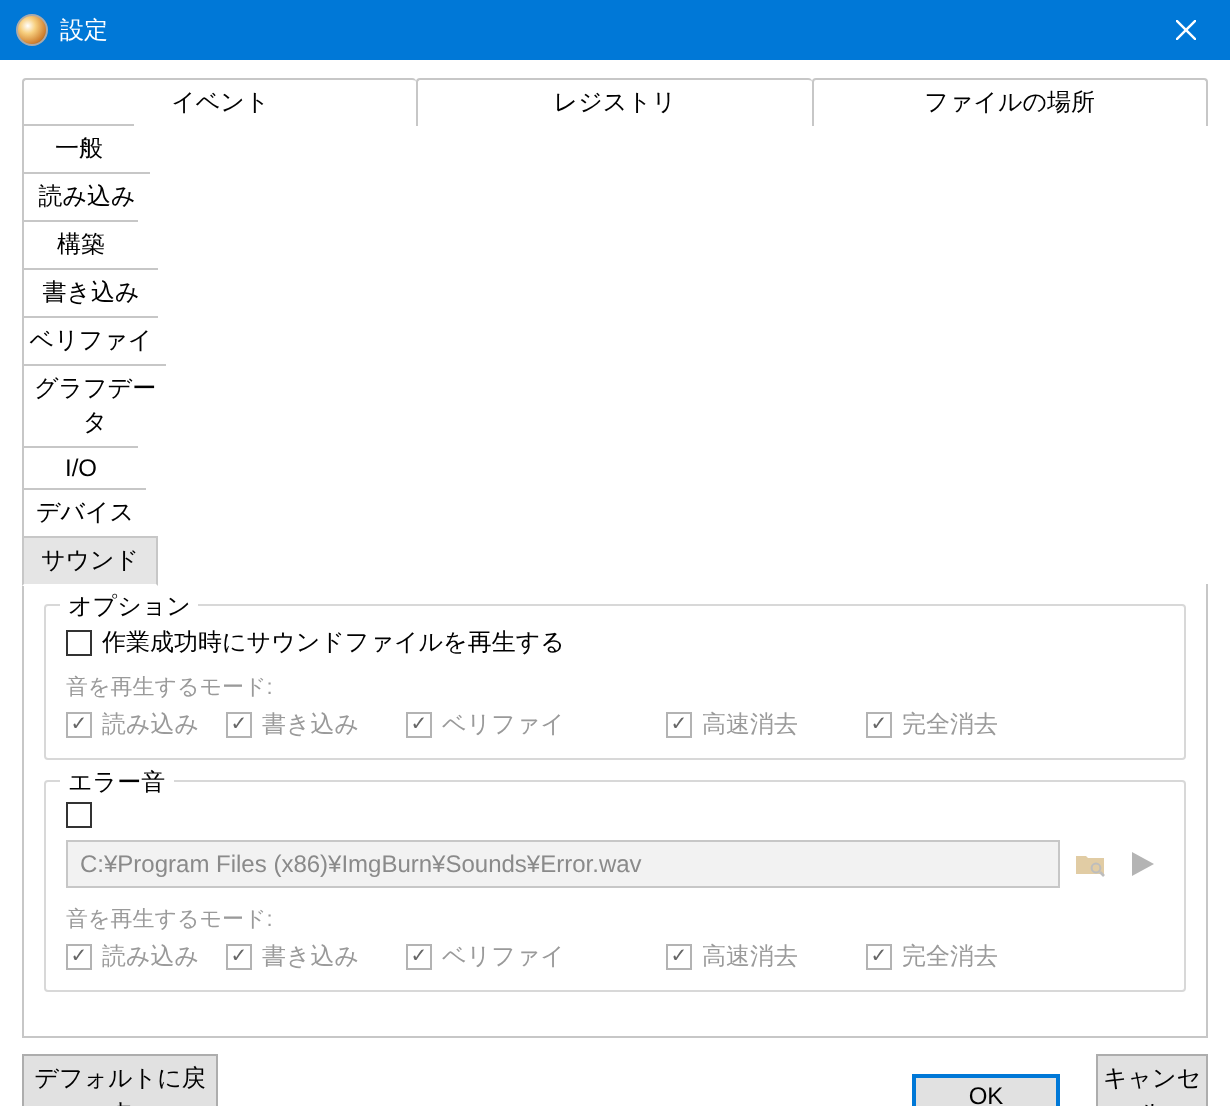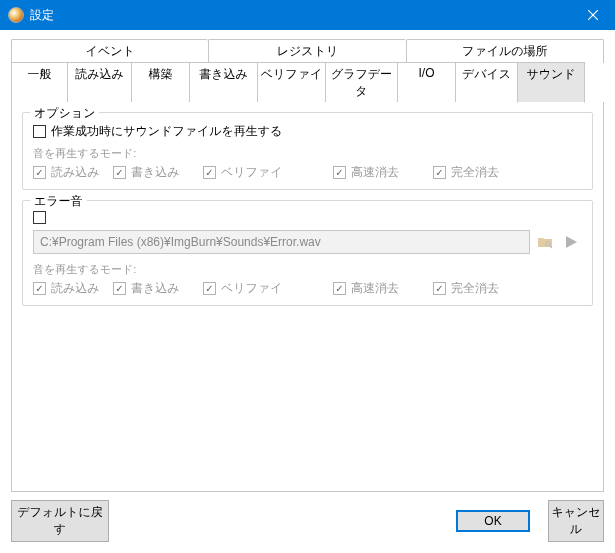--- a/index.html
+++ b/index.html
@@ -12,21 +12,21 @@
 
 .client { padding: 8px 10px 10px 10px; height: 523px; display: flex; flex-direction: column; border: 1px solid #fff; }
 
 .tabs { font-size: 12px; }
 .tab-row { display: flex; }
 .tab { border: 1px solid #c7c7c7; border-bottom: none; padding: 3px 0; text-align: center; background: #fff; cursor: pointer; position: relative; }
 .tab.r1 { border-top-left-radius: 2px; border-top-right-radius: 2px; text-align: center; }
 .tab.active { border-bottom: 1px solid #fff; z-index: 2; background: #e5e5e5; }
 .row1 .tab { flex: 1; border-right: none; }
 .row1 .tab:last-child { border-right: 1px solid #c7c7c7; }
-.row2 { margin-top: -1px; }
+.row2 { margin-top: -1px; flex-direction: column; }
 .row2 .tab { border-right: none; }
 .row2 .tab:last-child { border-right: 1px solid #c7c7c7; }
 .row2 .tab.active { border-top: 1px solid #c7c7c7; }
 .tab-content { border: 1px solid #c7c7c7; border-top: none; padding: 10px 10px 12px 10px; flex: 1; margin-top: -1px; position: relative; z-index: 1; background: #fff; }
 
 .group { position: relative; border: 1px solid #d8d8d8; border-radius: 2px; padding: 10px 10px 8px 10px; margin-bottom: 10px; }
 .group-label { position: absolute; top: -8px; left: 7px; background: #fff; padding: 0 4px; font-size: 12px; color: #000; }
 
 .chk-row { display: flex; align-items: center; font-size: 12px; margin-bottom: 6px; }
 .chk { width: 13px; height: 13px; border: 1px solid #333; margin-right: 5px; display: inline-flex; align-items: center; justify-content: center; background: #fff; }

